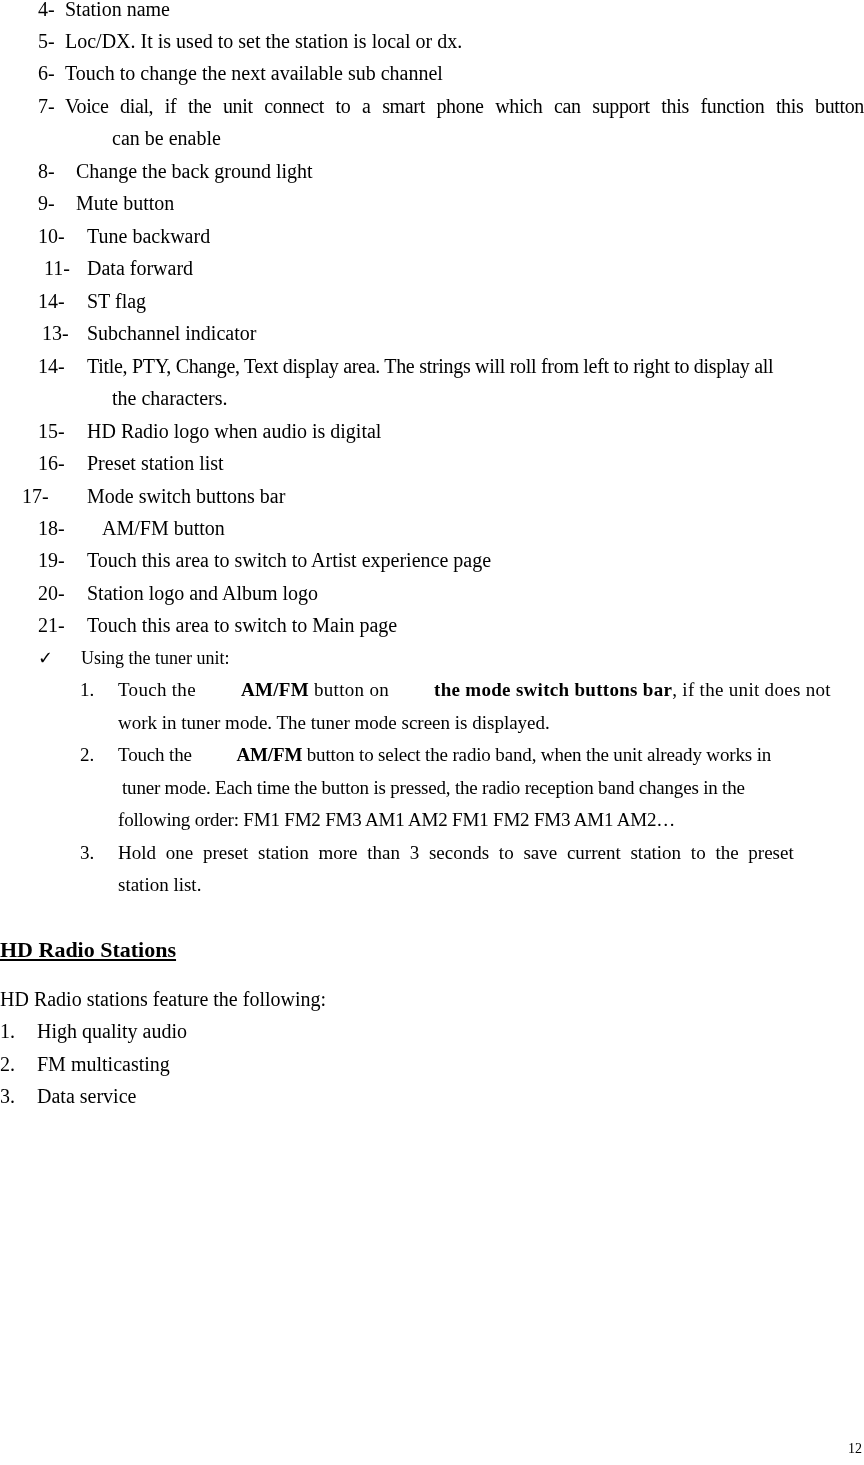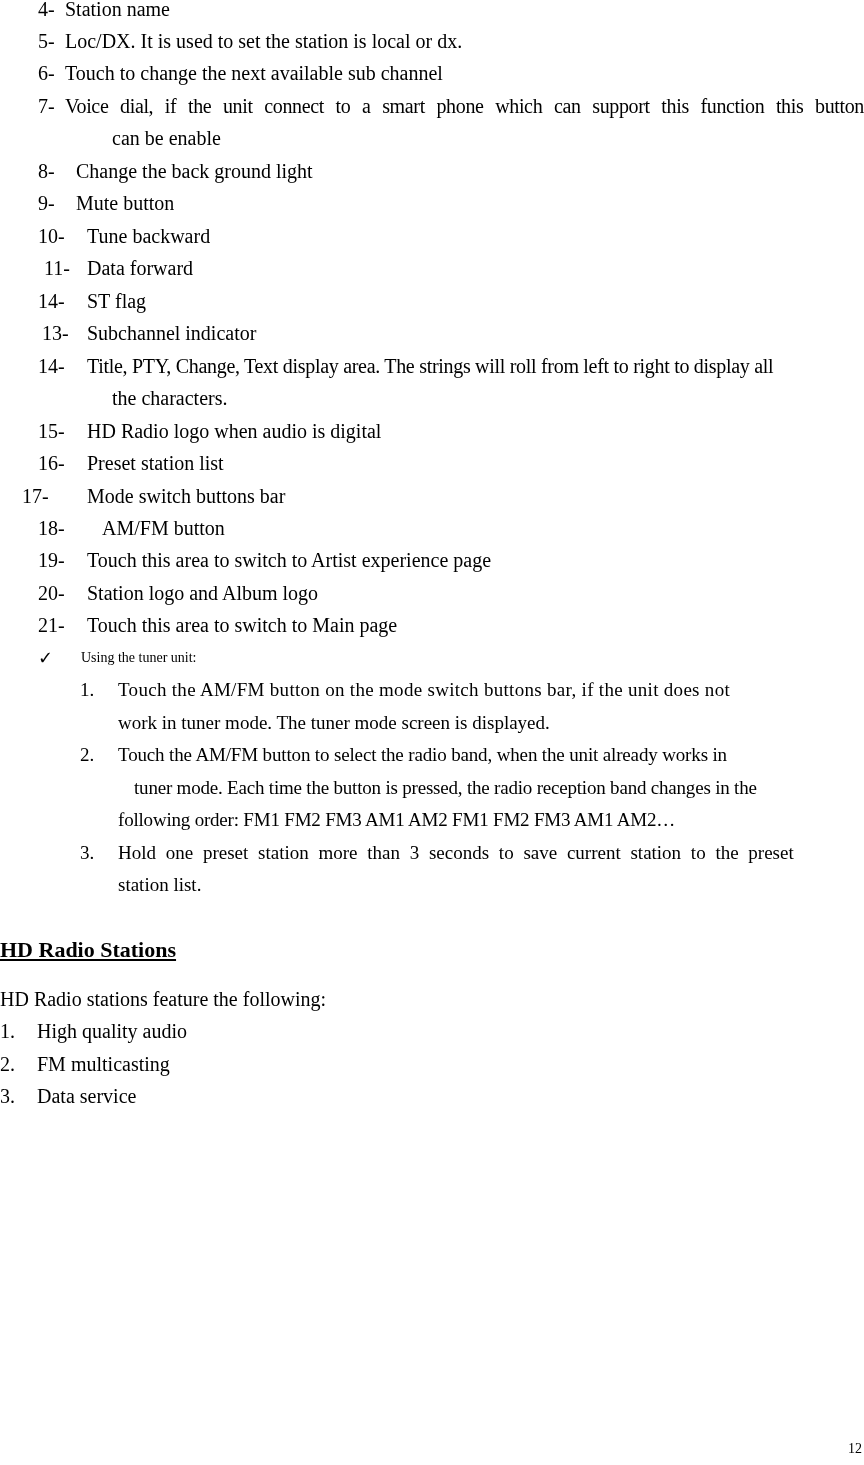--- a/index.html
+++ b/index.html
@@ -5,21 +5,21 @@
   html, body { margin: 0; padding: 0; background: #ffffff; }
   body {
     width: 864px; height: 1465px; position: relative; overflow: hidden;
     font-family: "Liberation Serif", serif; font-size: 20px; color: #000;
   }
   .line { position: absolute; left: 0; white-space: nowrap; line-height: 24px; }
   .num { position: absolute; }
   .txt { position: absolute; }
   .heading { position: absolute; left: 0; top: 937px; font-weight: bold; font-size: 22px; text-decoration: underline; line-height: 26px; }
   .pageno { position: absolute; right: 2px; top: 1441px; font-size: 14px; }
-  b { font-weight: normal; }
+  b { font-weight: bold; margin-left: 40px; }
 </style>
 </head>
 <body>
 
 <div class="line" style="top:-3px">
   <span class="num" style="left:38px">4-</span>
   <span class="txt" style="left:65px">Station name</span>
 </div>
 <div class="line" style="top:29px">
   <span class="num" style="left:38px">5-</span>
@@ -92,39 +92,39 @@
   <span class="num" style="left:38px">20-</span>
   <span class="txt" style="left:87px">Station logo and Album logo</span>
 </div>
 <div class="line" style="top:613px">
   <span class="num" style="left:38px">21-</span>
   <span class="txt" style="left:87px">Touch this area to switch to Main page</span>
 </div>
 
 <div class="line" style="top:646px">
   <span class="num" style="left:38px; font-family:'DejaVu Sans', sans-serif; font-size:18px">✓</span>
-  <span class="txt" style="left:81px; font-size:14px">Using the tuner unit:</span>
+  <span class="txt" style="left:81px; font-size:18px">Using the tuner unit:</span>
 </div>
 
 <div class="line" style="top:678px; font-size:19px">
   <span class="num" style="left:80px">1.</span>
   <span class="txt" style="left:118px; width:745px; display:flex; justify-content:space-between">
     <span style="white-space:pre; letter-spacing:0.3px"><span>Touch the </span><b>AM/FM</b><span> button on </span><b>the mode switch buttons bar</b><span>, if the unit does not</span></span>
   </span>
 </div>
 <div class="line" style="top:711px; font-size:19px">
   <span class="txt" style="left:118px">work in tuner mode. The tuner mode screen is displayed.</span>
 </div>
 
 <div class="line" style="top:743px; font-size:19px">
   <span class="num" style="left:80px">2.</span>
   <span class="txt" style="left:118px; white-space:pre; letter-spacing:-0.15px"><span>Touch the </span><b>AM/FM</b><span> button to select the radio band, when the unit already works in</span></span>
 </div>
 <div class="line" style="top:776px; font-size:19px">
-  <span class="txt" style="left:134px; letter-spacing:-0.2px">tuner mode. Each time the button is pressed, the radio reception band changes in the</span>
+  <span class="txt" style="left:122px; letter-spacing:-0.2px">tuner mode. Each time the button is pressed, the radio reception band changes in the</span>
 </div>
 <div class="line" style="top:808px; font-size:19px">
   <span class="txt" style="left:118px; letter-spacing:-0.2px">following order: FM1 FM2 FM3 AM1 AM2 FM1 FM2 FM3 AM1 AM2…</span>
 </div>
 
 <div class="line" style="top:841px; font-size:19px">
   <span class="num" style="left:80px">3.</span>
   <span class="txt" style="left:118px; word-spacing:5px">Hold one preset station more than 3 seconds to save current station to the preset</span>
 </div>
 <div class="line" style="top:873px; font-size:19px">

